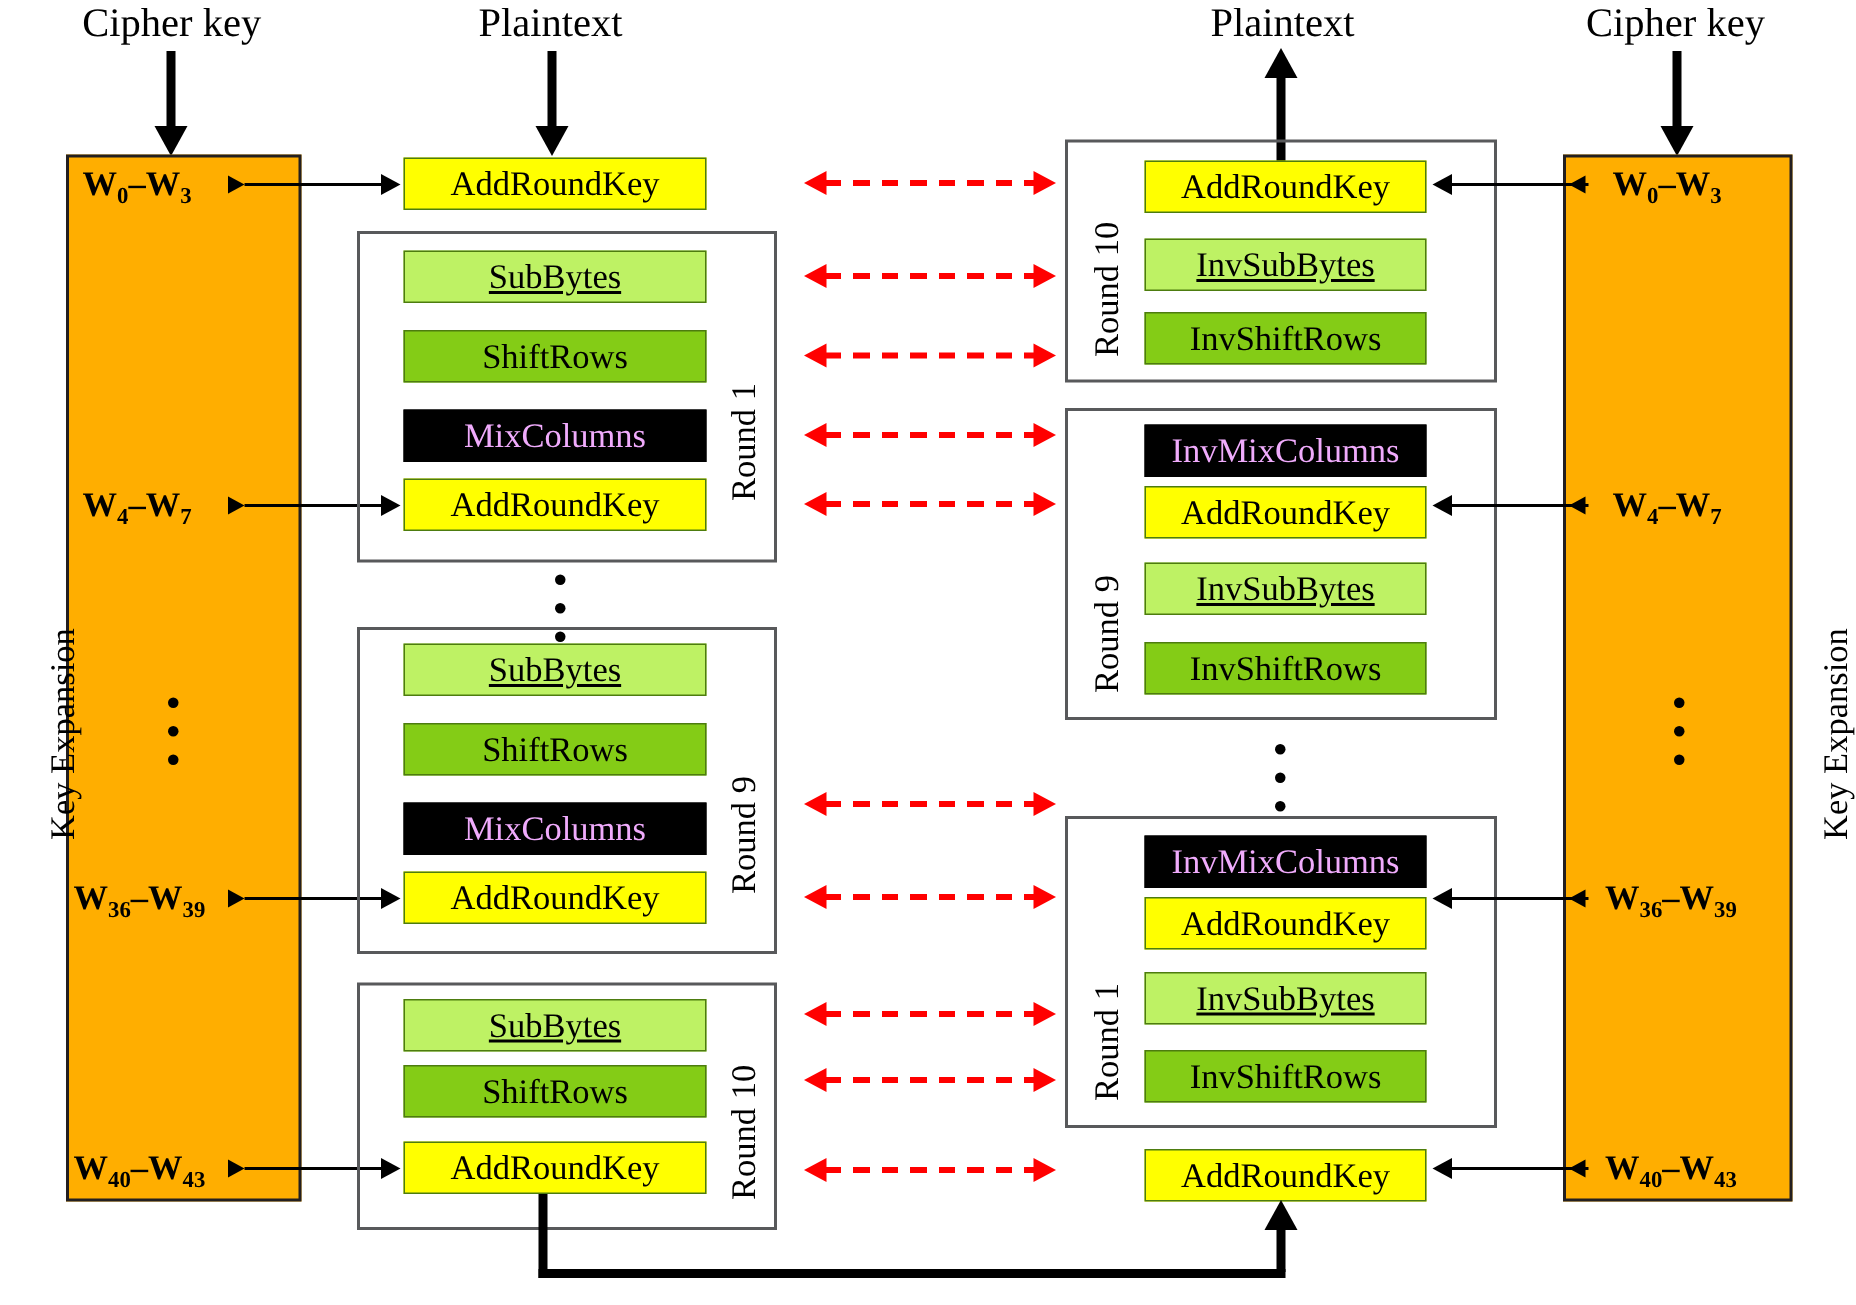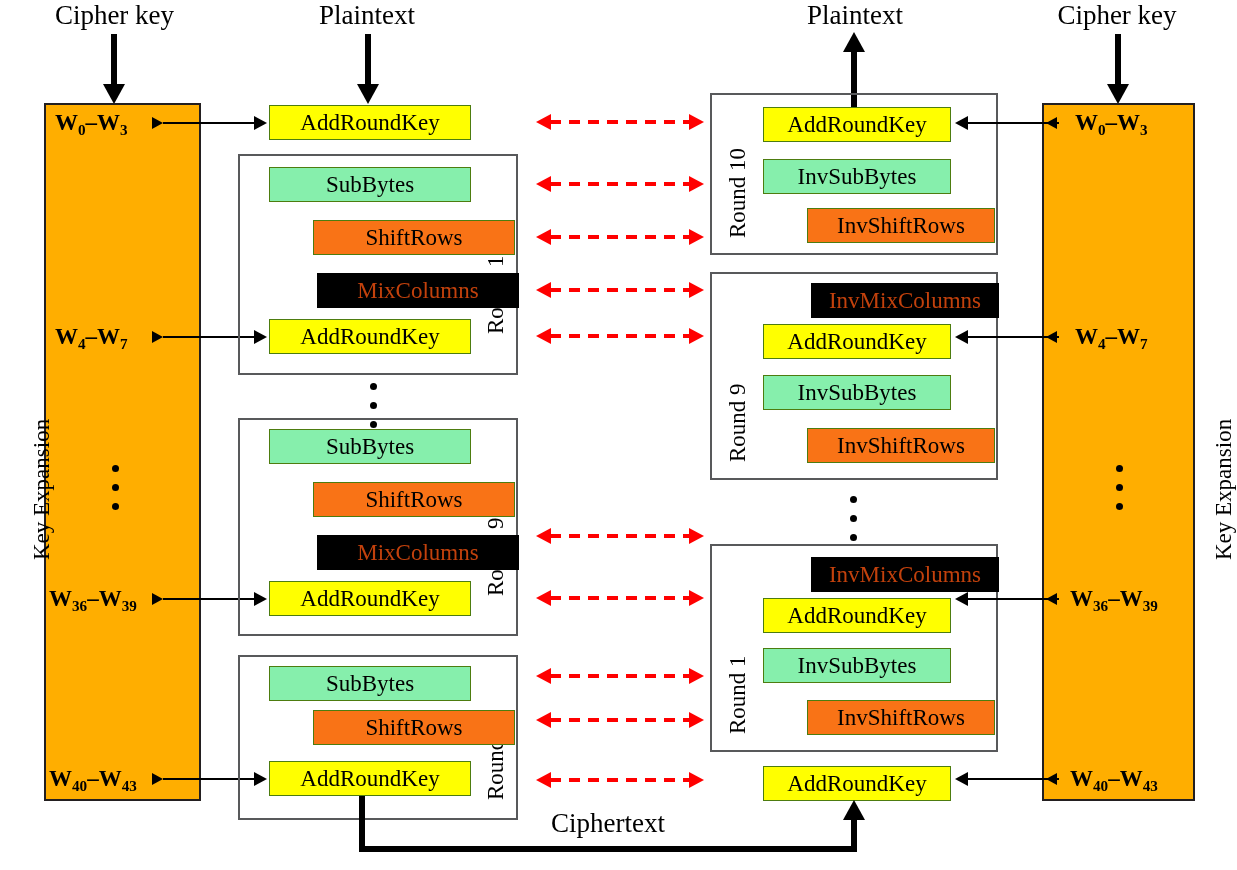--- a/index.html
+++ b/index.html
@@ -72,23 +72,23 @@
     border: 1px solid #4d7c0f;
     font-size: 23px;
     line-height: 1;
     display: flex;
     align-items: center;
     justify-content: center;
     color: #000;
     white-space: nowrap;
   }
   .op.ark  { background: #FFFF00; }
-  .op.sub  { background: #86efac; }
-  .op.shift{ background: #f97316; margin-left: 44px; }
-  .op.mix  { background: #000000; color: #c2410c; border-color:#000;margin-left:48px; }
+  .op.sub  { background: #bef264; text-decoration: underline; }
+  .op.shift{ background: #84cc16; }
+  .op.mix  { background: #000000; color: #f0abfc; border-color:#000; }
 
   
   .roundbox {
     position: absolute;
     box-sizing: border-box;
     border: 2px solid #58595b;
     background: transparent;
   }
   .roundlabel {
     position: absolute;
@@ -339,15 +339,14 @@
   <div class="arr-l" style="left:955px; top:592px;"></div>
 
   <div class="arr-l sm" style="left:1046px; top:773px;"></div>
   <div class="hline" style="left:967px; top:778px; width:92px;"></div>
   <div class="arr-l" style="left:955px; top:772px;"></div>
 
   <div class="vline thick" style="left:359px; top:796px; height:56px;"></div>
   <div class="hline thick" style="left:359px; top:846px; width:498px;"></div>
   <div class="vline thick" style="left:851px; top:818px; height:30px;"></div>
   <div class="arr-u" style="left:843px; top:800px;"></div>
-  <div class="abs hdr" style="left:478px; top:810px; width:260px;">Ciphertext</div>
 
 </div>
 
 </body></html>

